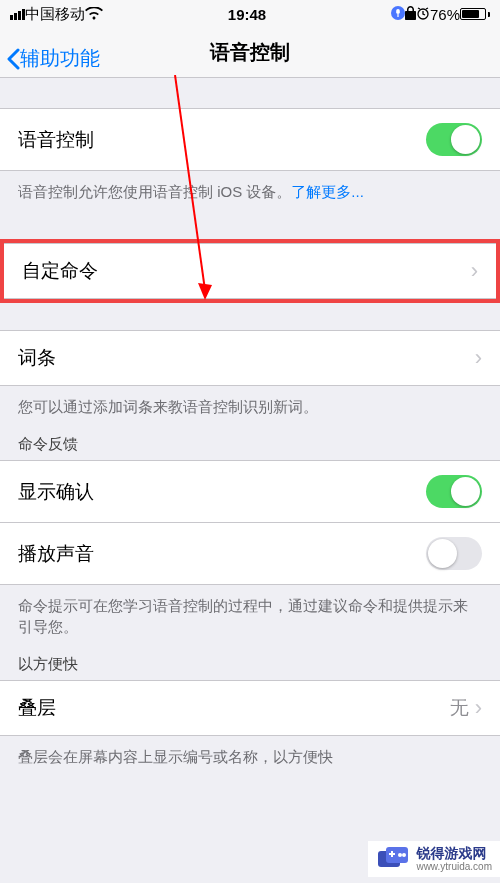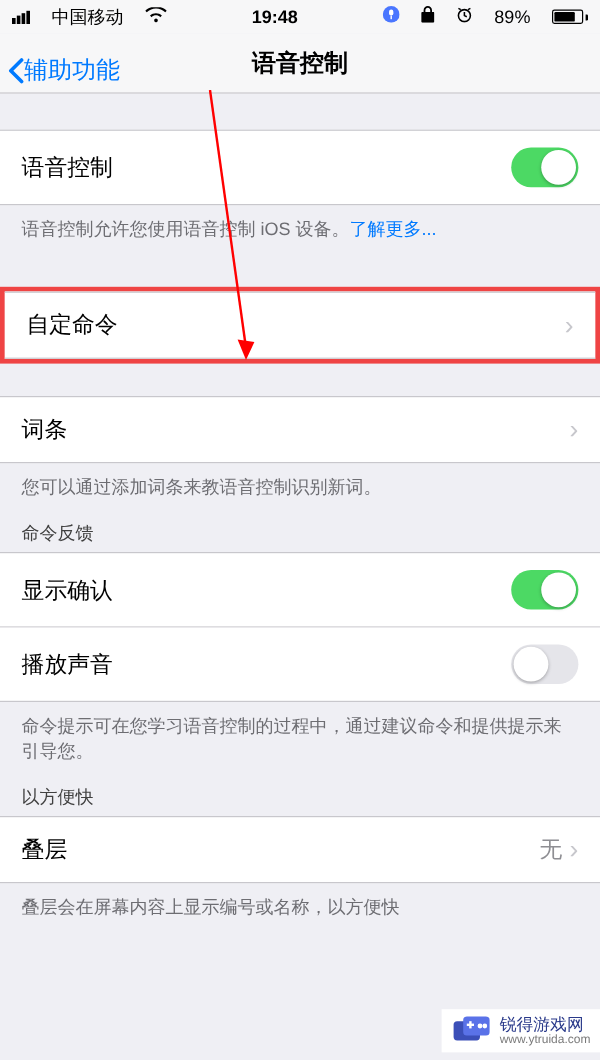--- a/index.html
+++ b/index.html
@@ -15,21 +15,21 @@
   .status-bar {
     height: 28px;
     display: flex;
     align-items: center;
     justify-content: space-between;
     padding: 0 10px;
     font-size: 15px;
     font-weight: 500;
     background: #f7f7f8;
   }
-  .status-left, .status-right { display: flex; align-items: center; gap: 18px; }
+  .status-left, .status-right { display: flex; align-items: center; gap: 0; }
   .status-center { font-weight: 600; }
   .signal-bars { display: inline-flex; align-items: flex-end; gap: 1px; }
   .signal-bars span { width: 3px; background:#000; display:inline-block; }
   .signal-bars span:nth-child(1){height:5px}
   .signal-bars span:nth-child(2){height:7px}
   .signal-bars span:nth-child(3){height:9px}
   .signal-bars span:nth-child(4){height:11px}
   .battery { display:inline-flex; align-items:center; gap:2px; }
   .battery-body { width:26px; height:12px; border:1px solid #000; border-radius:2px; position:relative; }
   .battery-fill { position:absolute; left:1px; top:1px; bottom:1px; width:72%; background:#000; border-radius:1px;}
@@ -110,21 +110,21 @@
     display:flex;
     align-items:center;
     gap:6px;
     background: #fff;
     padding: 4px 8px;
   }
   .watermark .logo {
     width:34px; height:28px;
   }
   .watermark .txt { text-align:left; line-height:1.1; }
-  .watermark .txt .t1 { font-size:14px; font-weight:400; color:#2a3a8a; }
+  .watermark .txt .t1 { font-size:14px; font-weight:700; color:#2a3a8a; }
   .watermark .txt .t2 { font-size:10px; color:#7a7a7a; }
 </style>
 </head>
 <body>
 
 <div class="status-bar">
   <div class="status-left">
     <span class="signal-bars">
         <span></span>
         <span></span>
@@ -152,21 +152,21 @@
           <path d="M5.5 0C3.6 0 2 1.6 2 3.5V5H1c-.6 0-1 .4-1 1v7c0 .6.4 1 1 1h9c.6 0 1-.4 1-1V6c0-.6-.4-1-1-1H9V3.5C9 1.6 7.4 0 5.5 0zm0 1.5c1.1 0 2 .9 2 2V5h-4V3.5c0-1.1.9-2 2-2z" fill="#000"></path>
         </svg>
     </span>
     <span>
       <svg width="14" height="14" viewBox="0 0 14 14">
           <circle cx="7" cy="8" r="5" fill="none" stroke="#000" stroke-width="1.3"></circle>
           <path d="M7 5v3l2 1" stroke="#000" stroke-width="1.3" fill="none"></path>
           <path d="M2 2l2 1M12 2l-2 1" stroke="#000" stroke-width="1.3"></path>
         </svg>
     </span>
-    <span>89%</span>
+    <span>76%</span>
     <span class="battery">
       <span class="battery-body">
           <span class="battery-fill"></span>
         </span>
       <span class="battery-tip"></span>
     </span>
   </div>
 </div>
 
 <div class="nav-bar">

